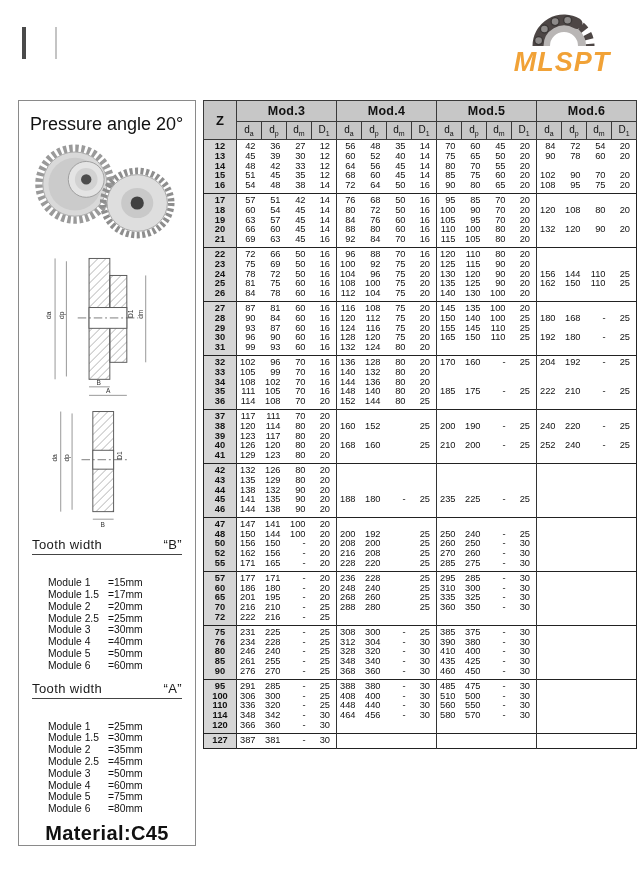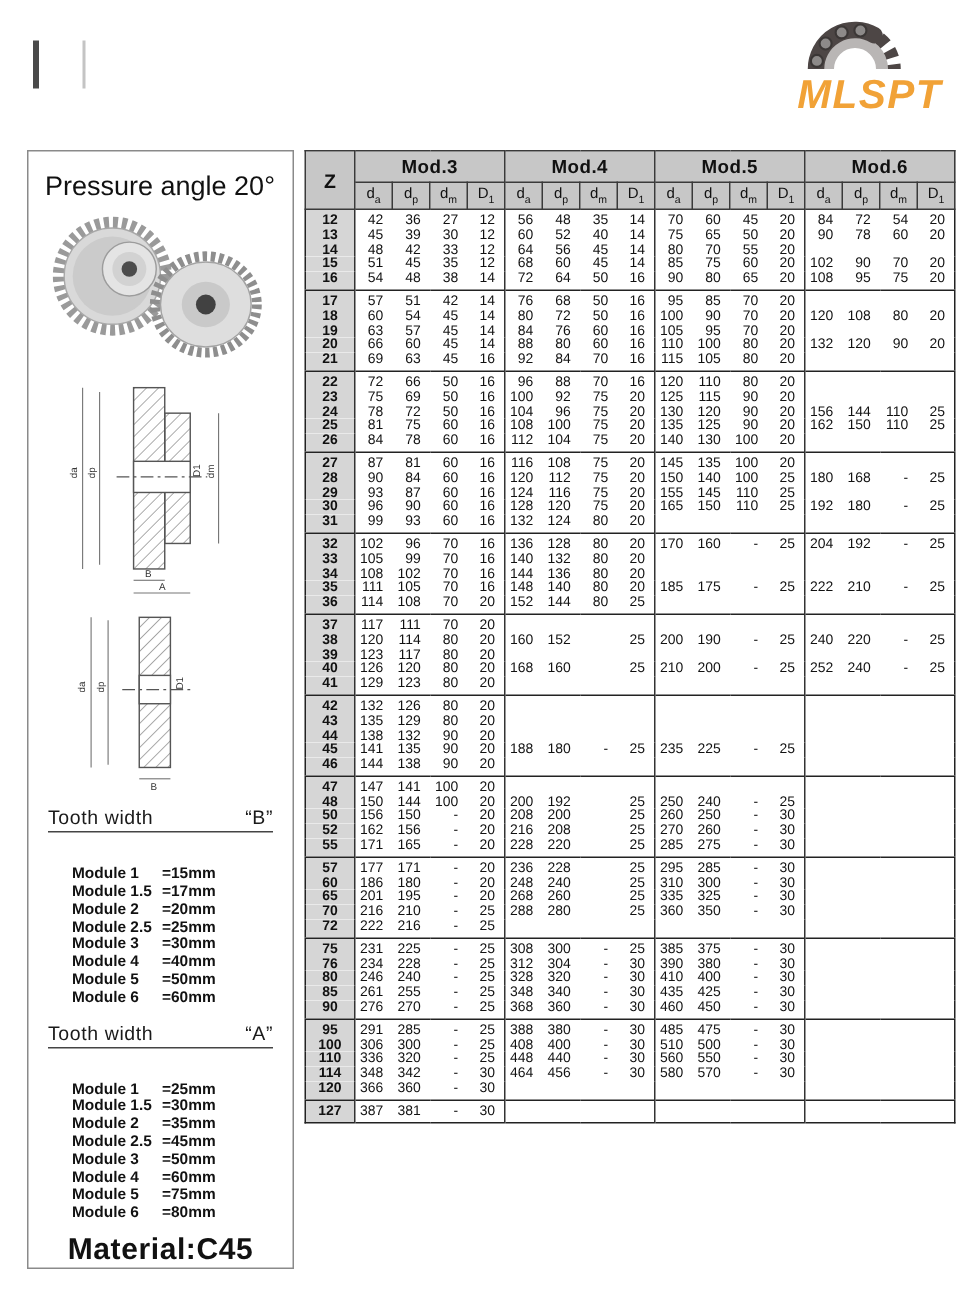--- a/index.html
+++ b/index.html
@@ -6,31 +6,31 @@
   body{width:638px;height:875px;background:#fdfdfd;font-family:"Liberation Sans","DejaVu Sans",sans-serif;position:relative;color:#111;}
   #page{position:absolute;inset:0;background:#fff;overflow:hidden;}
 
   
   .title-wrap{position:absolute;left:22px;top:27px;display:flex;align-items:center;}
   .bar-dark{width:4px;height:32px;background:#4a4a4a;margin-right:13px;}
   .bar-light{width:2px;height:32px;background:#c4c4c4;margin-left:16px;}
   h1.page-title{font-size:24px;margin:0;font-weight:bold;letter-spacing:.5px;color:#000;}
 
   
-  .logo{position:absolute;right:10px;top:8px;width:132px;text-align:right;}
+  .logo{position:absolute;right:10px;top:8px;width:132px;text-align:center;}
   .logo .brand{font-size:27px;font-weight:bold;font-style:italic;color:#F1A237;letter-spacing:1px;line-height:1;margin-top:-5px;}
 
   
   .panel{position:absolute;left:18px;top:100px;width:178px;height:746px;border:1.5px solid #8a8a8a;box-sizing:border-box;display:flex;flex-direction:column;align-items:center;overflow:hidden;background:#fff;}
   .pressure{align-self:flex-start;margin:13px 0 0 11px;font-size:18px;color:#111;}
   svg.photo{margin-top:0px;}
   svg.draw{margin-top:4px;}
   svg text{font-size:7px;fill:#333;}
   .tw-heading{width:150px;display:flex;justify-content:space-between;border-bottom:1.3px solid #444;font-size:13px;letter-spacing:.4px;padding-bottom:2px;margin-top:9px;color:#1a1a1a;}
-  ul.tw-list{list-style:none;margin:22px 0 0;padding:0;font-size:10.3px;width:118px;font-weight:bold;}
+  ul.tw-list{list-style:none;margin:22px 0 0;padding:0;font-size:10.3px;width:118px;}
   ul.tw-list li{display:flex;line-height:11.8px;}
   ul.tw-list li .mod{width:60px;}
   .material{font-size:20px;font-weight:bold;margin-top:7px;letter-spacing:.4px;}
 
   
   #spec-table{position:absolute;left:203px;top:100px;width:434px;border-collapse:collapse;table-layout:fixed;font-size:9.3px;color:#111;border:1.8px solid #222;}
   #spec-table th{border:1px solid #3a3a3a;background:#c7c7c7;}
   #spec-table th.z-head{width:30px;font-size:13px;font-weight:bold;}
   #spec-table th.group-head{font-size:12.5px;height:18px;font-weight:bold;letter-spacing:.3px;}
   #spec-table th.sub-head{font-size:10px;height:15px;font-weight:normal;}

